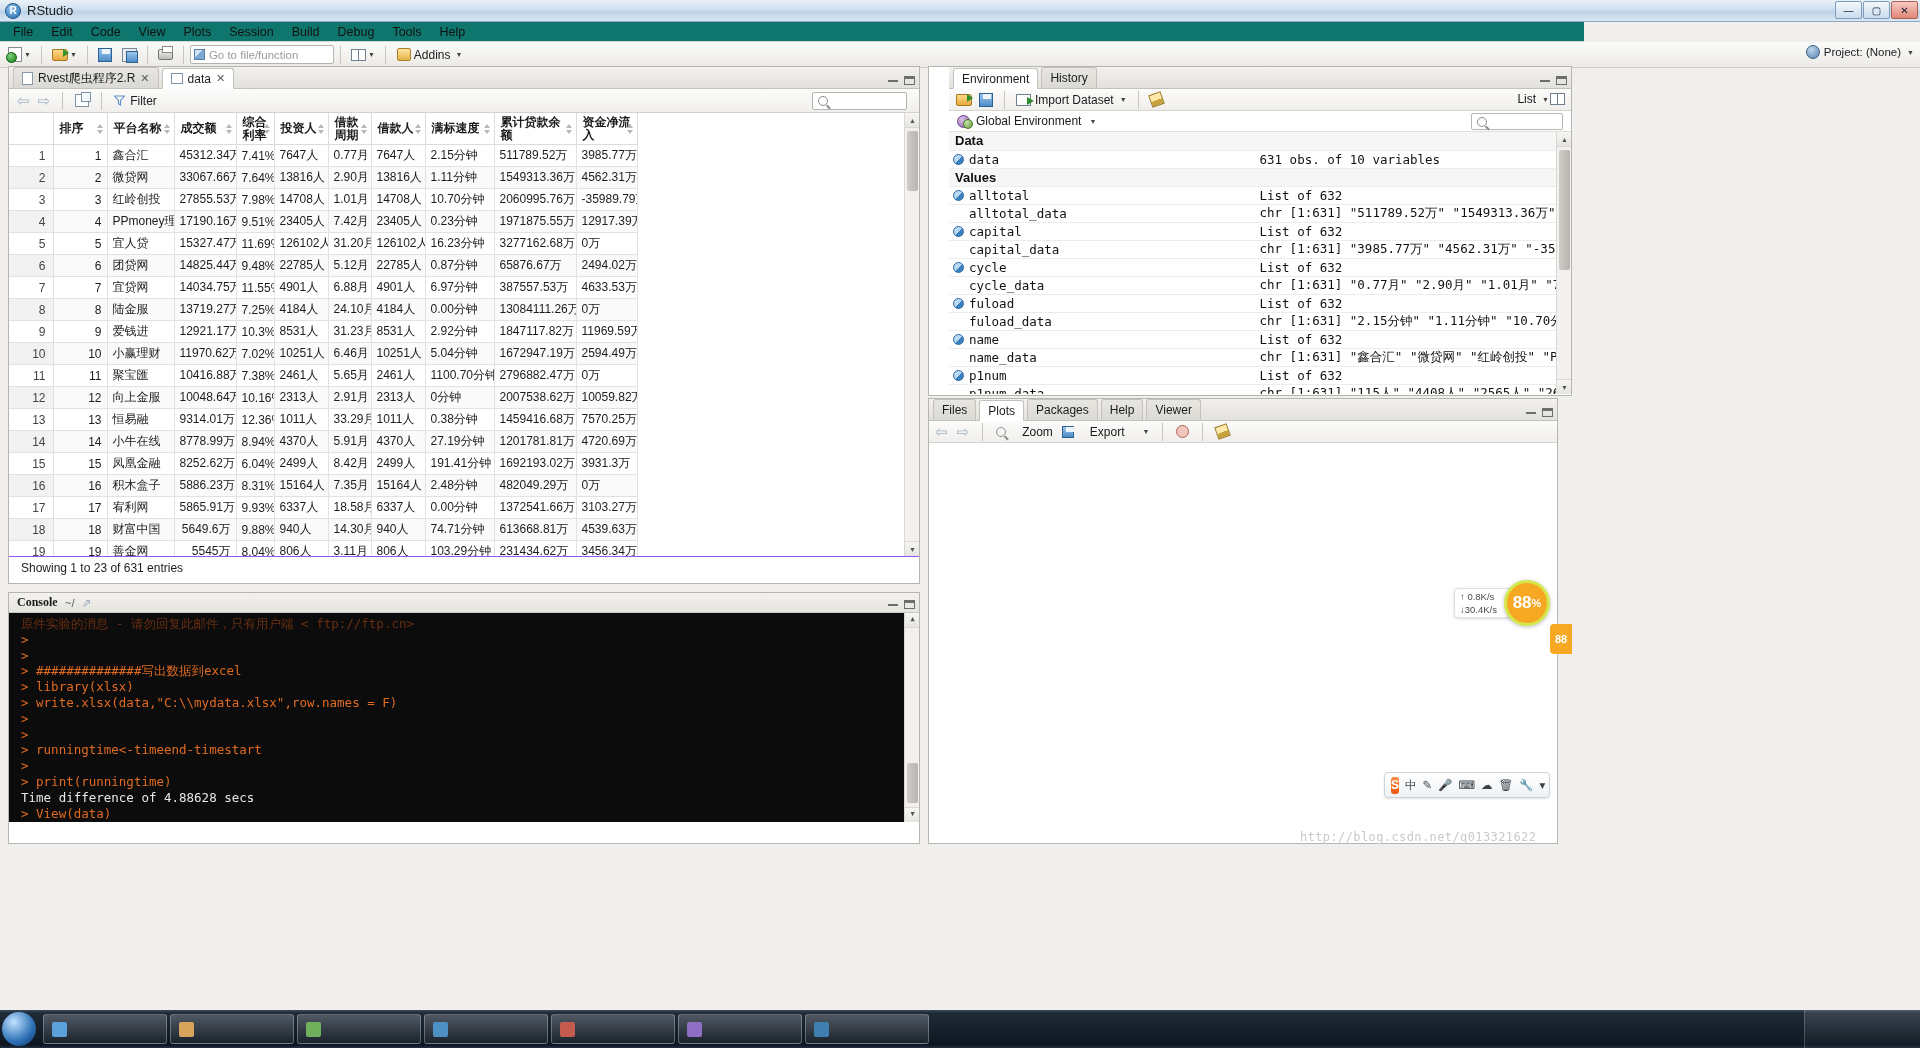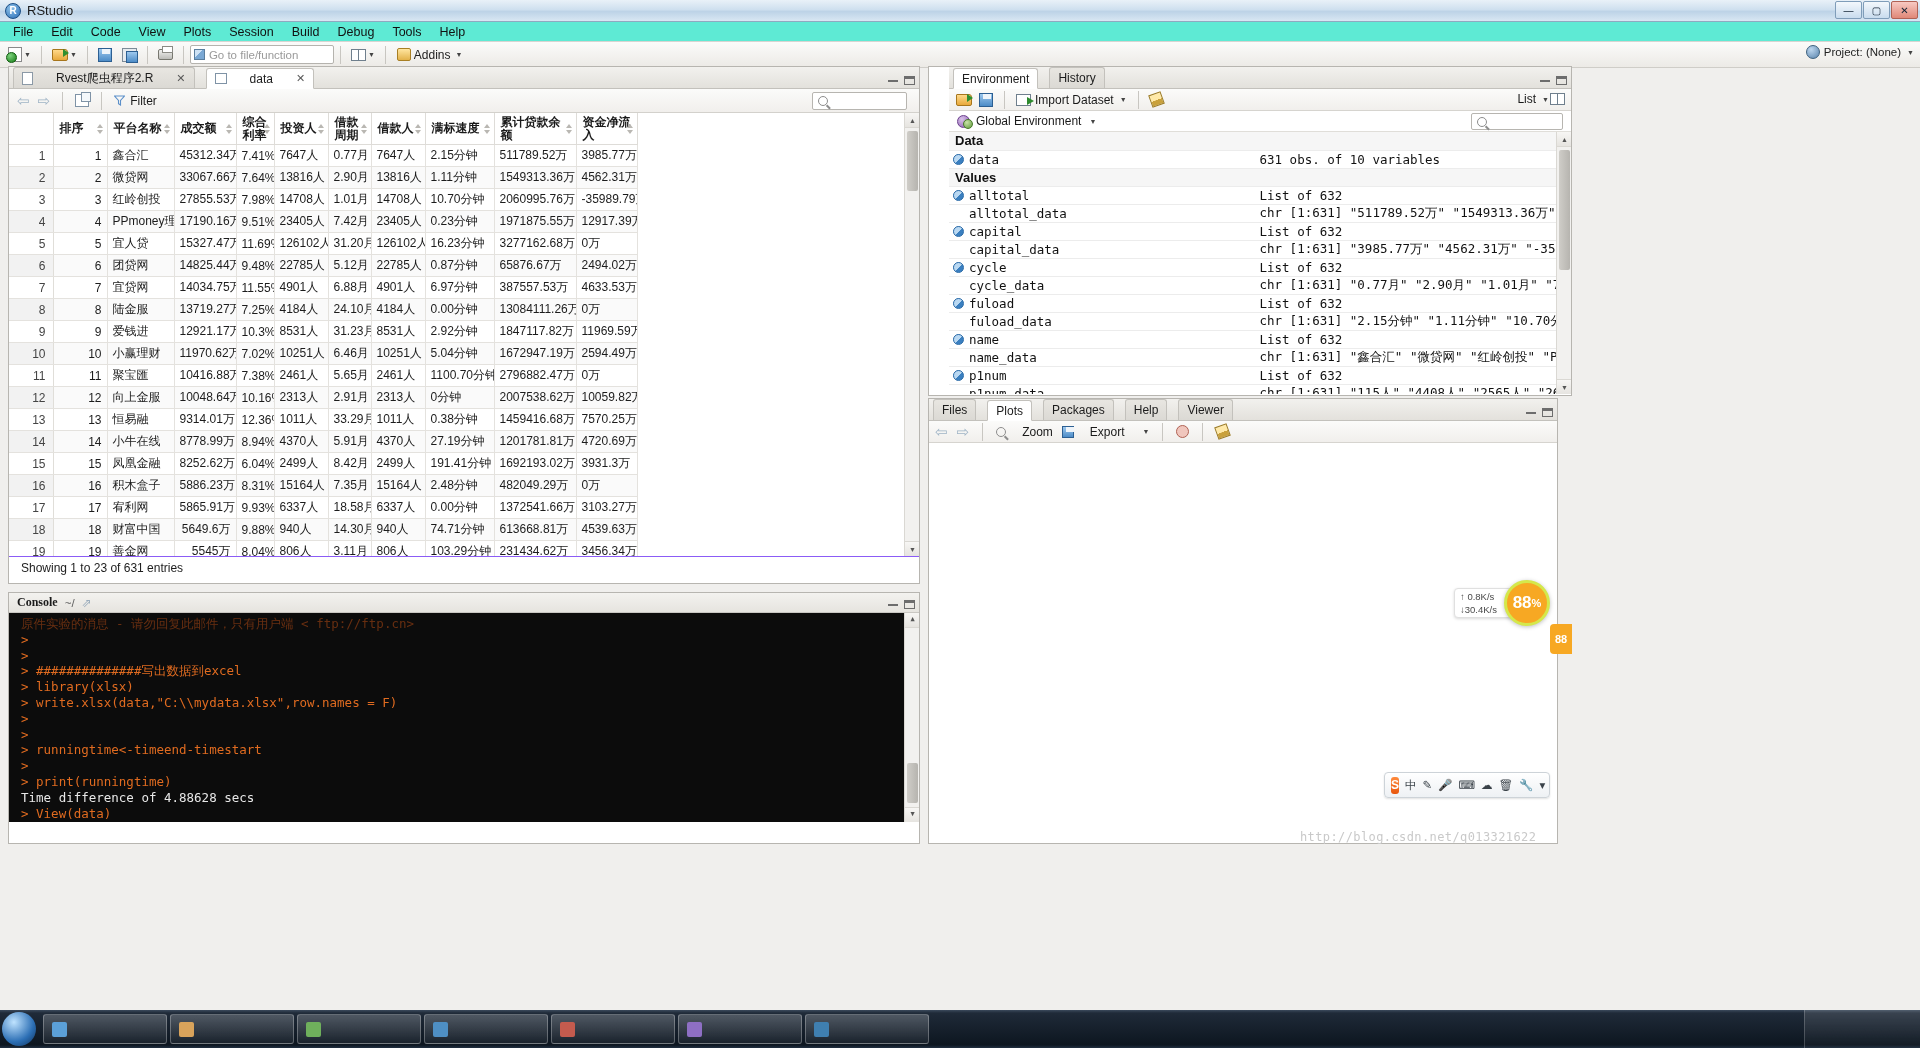--- a/index.html
+++ b/index.html
@@ -39,22 +39,22 @@
     width: 27px; height: 18px;
     background: linear-gradient(to bottom, #f3f8fc, #c9dcee);
     border: 1px solid #7f9db9; border-radius: 2px;
     display: flex; align-items: center; justify-content: center;
     font-size: 10px; color: #123; cursor: pointer;
   }
   .win-btn.close { background: linear-gradient(to bottom, #f7c9c2, #e08878); border-color:#b06254; }
 
   
   .menubar {
-    position: absolute; left: 0; top: 22px; width: 1920px; height: 20px;
-    background: #5eead4; border-bottom: 1px solid #d7d5d1;
+    position: absolute; left: 0; top: 22px; width: 1584px; height: 20px;
+    background: #0f766e; border-bottom: 1px solid #d7d5d1;
     display: flex; align-items: center; padding-left: 4px;
   }
   .menu-item {
     padding: 2px 9px; font-size: 12.5px; color: #111; cursor: default;
   }
 
   
   .toolbar {
     position: absolute; left: 0; top: 42px; width: 1920px; height: 26px;
     background: linear-gradient(to bottom,#fbfbfa,#eceae6);
@@ -118,25 +118,25 @@
   .ico-search:after{content:"";position:absolute;right:-4px;bottom:-3px;width:5px;height:1.6px;background:#8d8d8d;transform:rotate(45deg);}
 
   
   .pane { position:absolute; background:#fff; border:1px solid #b7b5b0; }
   .pane-tabs {
     height: 22px; background: linear-gradient(to bottom,#f2f1ee,#e3e1dc);
     border-bottom: 1px solid #c3c1bc; display: flex; align-items: flex-end; padding-left: 4px;
     position: relative;
   }
   .ptab {
-    height: 21px; display: flex; align-items: center; gap: 23px;
+    height: 21px; display: flex; align-items: center; gap: 5px;
     padding: 0 8px; font-size: 12px; color: #1c1c1c;
     border: 1px solid #c3c1bc; border-bottom: none;
     background: linear-gradient(to bottom,#e8e6e1,#dbd9d4);
-    border-radius: 3px 3px 0 0; margin-right: 11px; cursor: pointer;
+    border-radius: 3px 3px 0 0; margin-right: 3px; cursor: pointer;
   }
   .ptab.active { background: #fff; border-bottom: 1px solid #fff; margin-bottom: -1px; }
   .ptab-doc { width:11px;height:13px;background:#fff;border:1px solid #8b99a6; }
   .ptab-tbl { width:12px;height:11px;background:#fff;border:1px solid #7f93a6; }
   .ptab-tbl:after{content:"";position:absolute;}
   .pane-minmax { position: absolute; right: 4px; bottom: 3px; display: flex; gap: 6px; align-items: center; }
   .mm-min { width: 10px; height: 3px; border-bottom: 2px solid #6d6d6d; cursor:pointer; }
   .mm-max { width: 11px; height: 9px; border: 1.5px solid #6d6d6d; border-top-width: 3px; cursor:pointer; }
 
   

